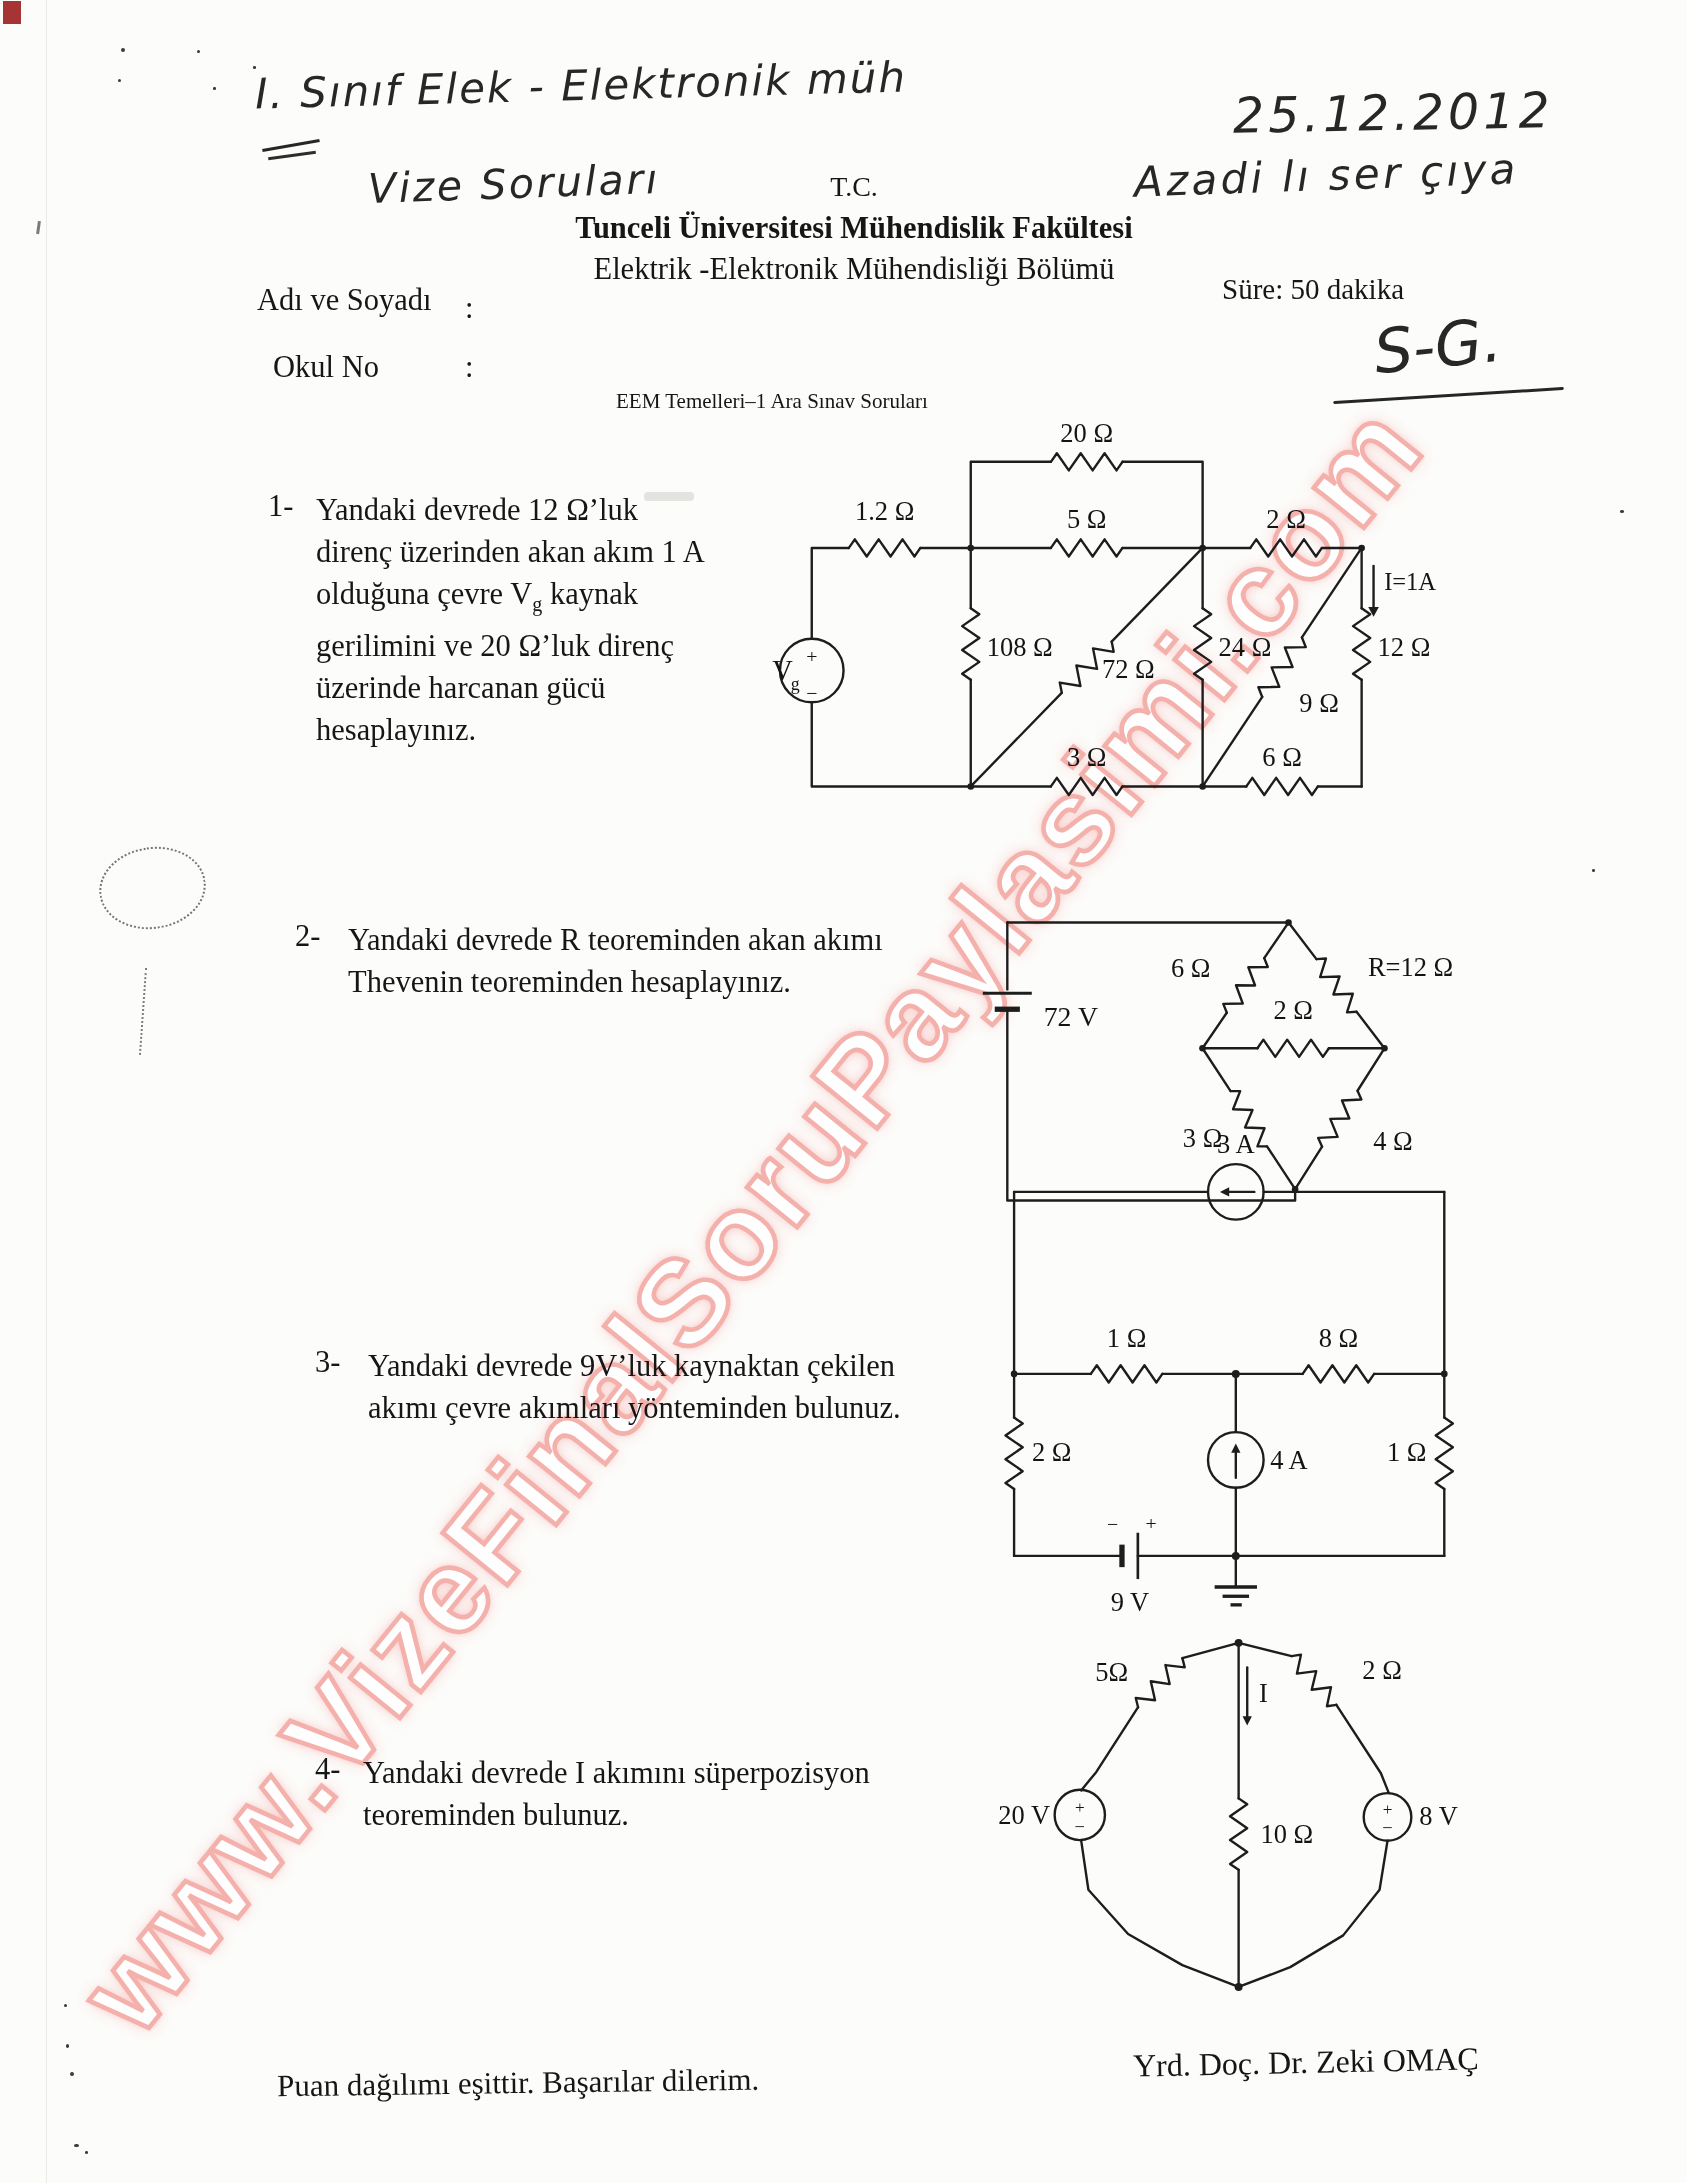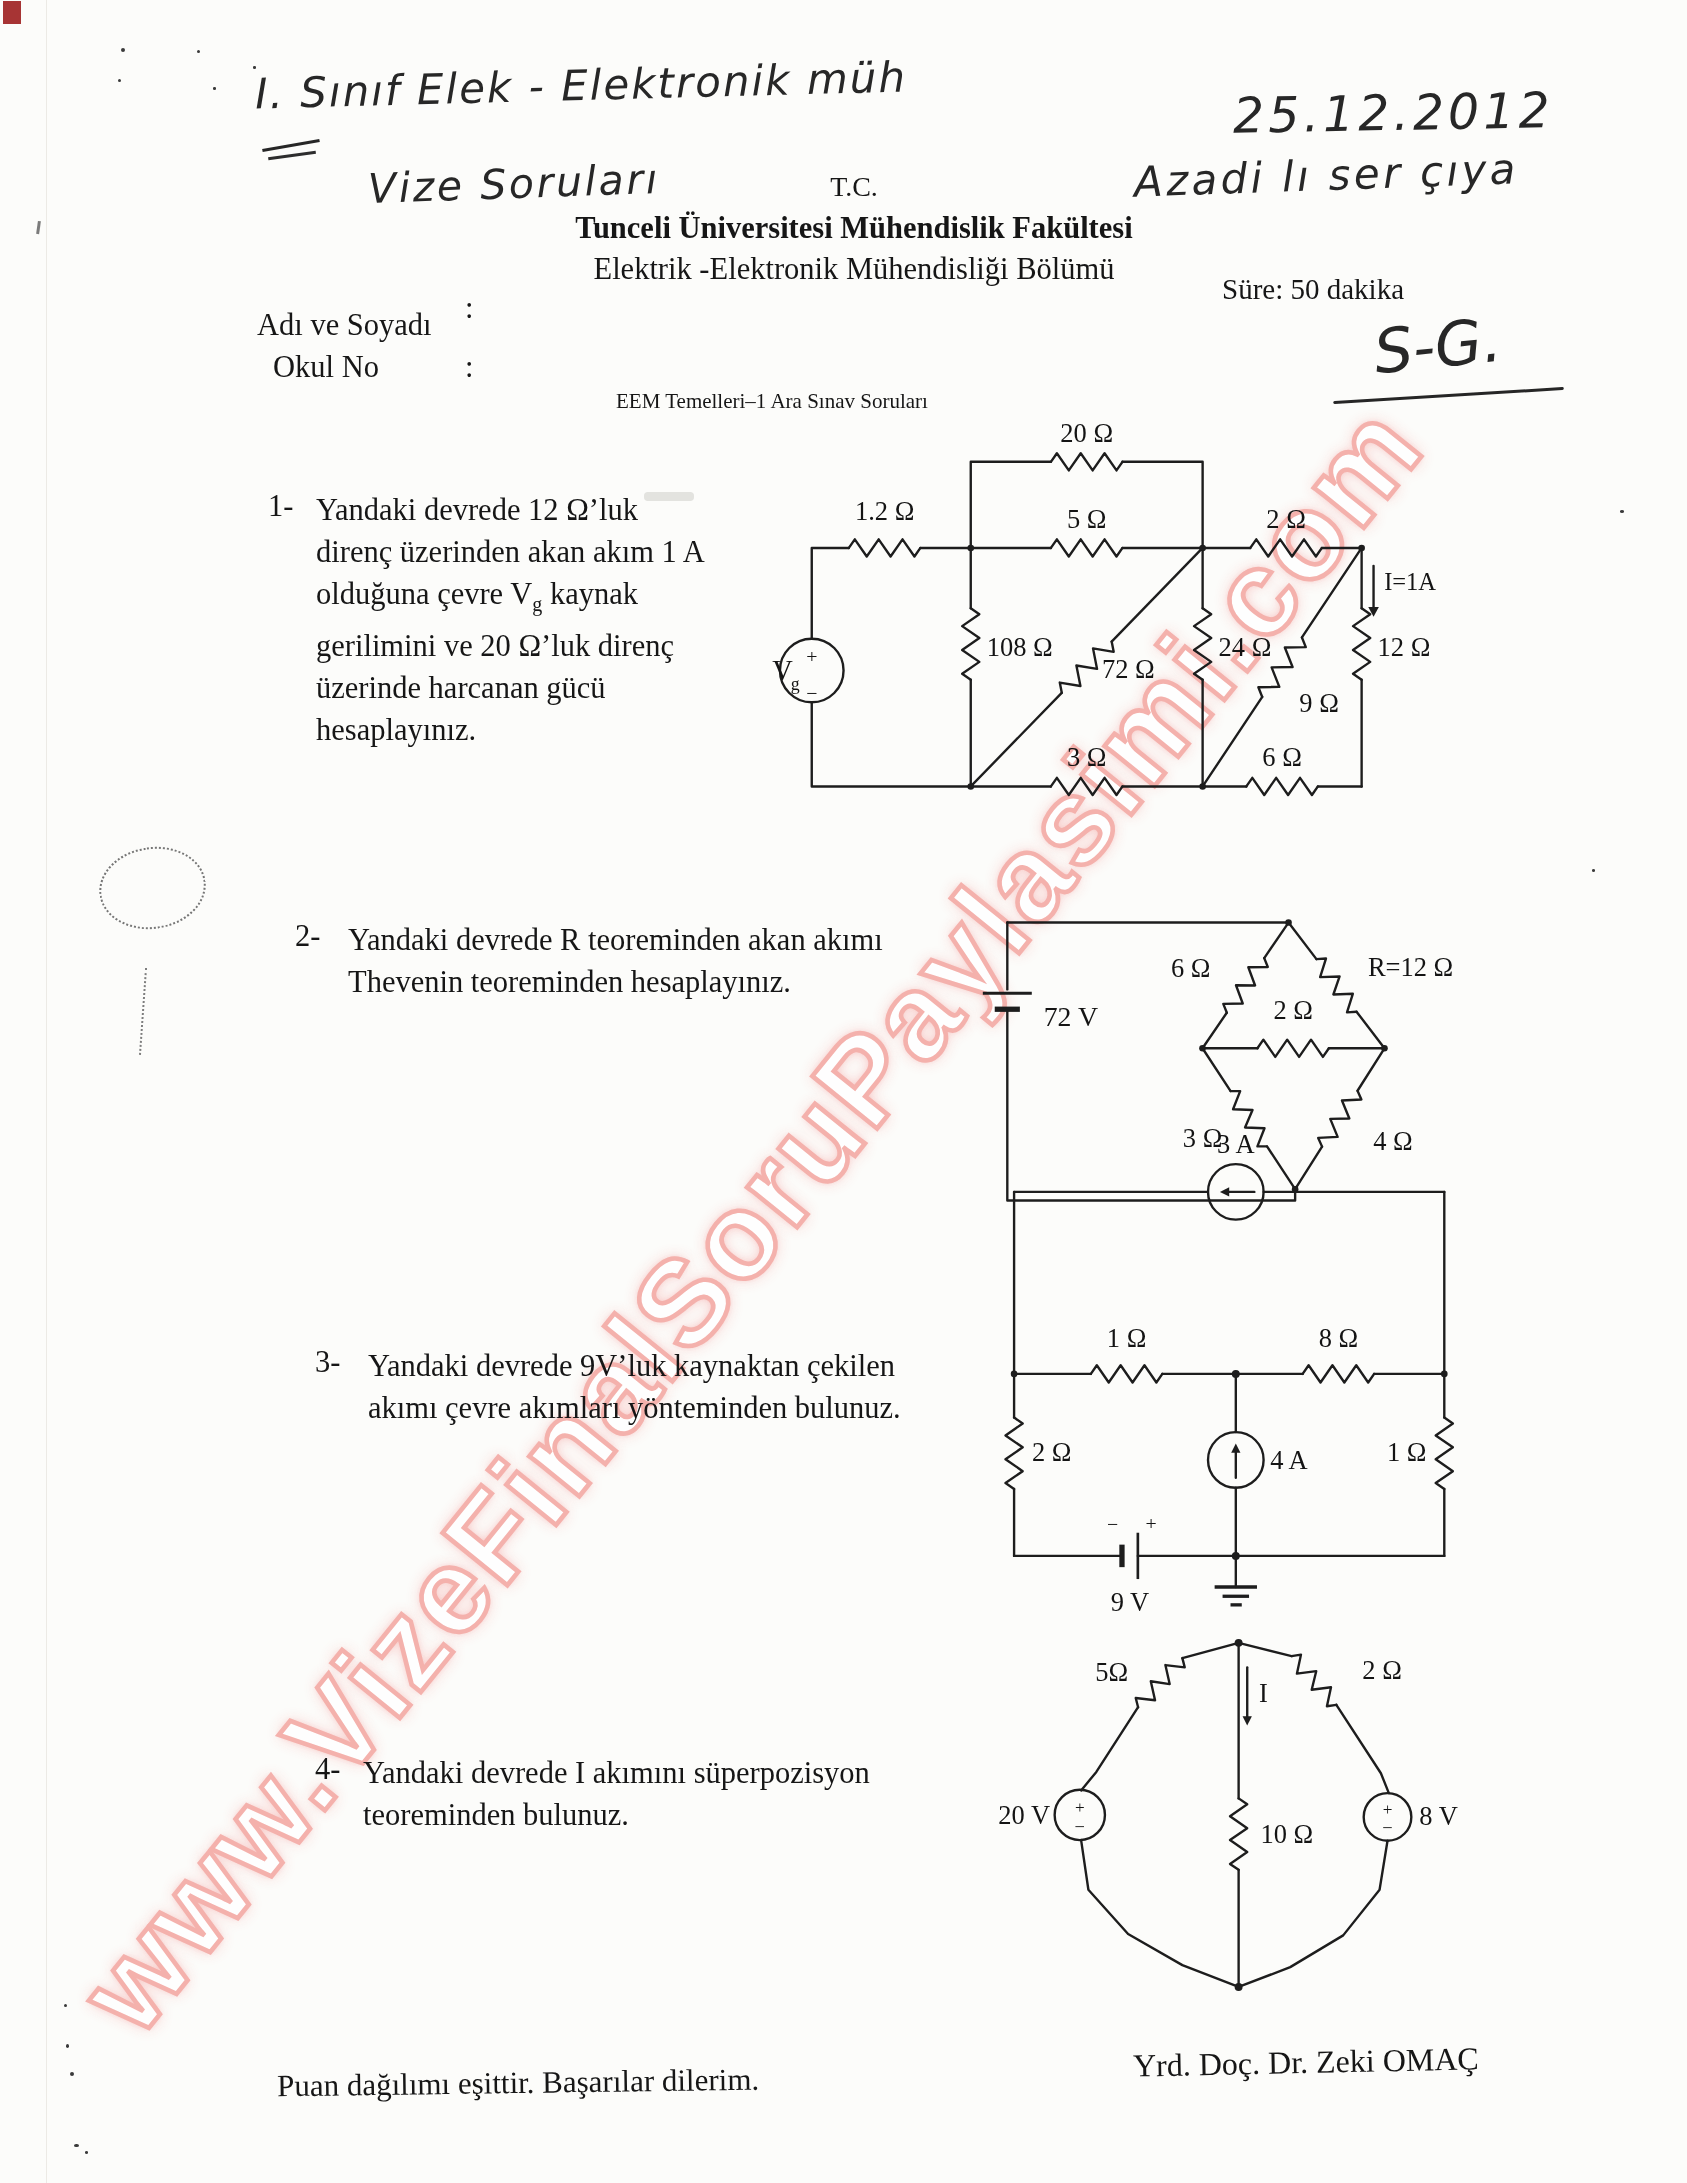--- a/index.html
+++ b/index.html
@@ -44,21 +44,21 @@
     <div class="abs" style="left:268px;top:154px;width:48px;height:2.6px;background:#2d2d2d;transform:rotate(-8deg);"></div>
     <div class="hw abs" style="left:368px;top:160px;font-size:41px;transform:rotate(-2deg);letter-spacing:2.6px;">Vize Soruları</div>
     <div class="hw abs" style="left:1233px;top:85px;font-size:49px;transform:rotate(-1deg);letter-spacing:4px;">25.12.2012</div>
     <div class="hw abs" style="left:1134px;top:151px;font-size:42px;transform:rotate(-2deg);letter-spacing:3.3px;">Azadi lı ser çıya</div>
 
     <div class="pr abs" style="left:556px;top:171px;width:596px;text-align:center;font-size:28px;">T.C.</div>
     <div class="pr abs" style="left:556px;top:211px;width:596px;text-align:center;font-size:30.5px;font-weight:bold;">Tunceli Üniversitesi Mühendislik Fakültesi</div>
     <div class="pr abs" style="left:556px;top:252px;width:596px;text-align:center;font-size:30.5px;">Elektrik -Elektronik Mühendisliği Bölümü</div>
     <div class="pr abs" style="left:1222px;top:273px;font-size:29px;">Süre: 50 dakika</div>
 
-    <div class="pr abs" style="left:257px;top:308px;font-size:30.5px;">Adı ve Soyadı</div>
+    <div class="pr abs" style="left:257px;top:283px;font-size:30.5px;">Adı ve Soyadı</div>
     <div class="pr abs" style="left:465px;top:291px;font-size:30.5px;">:</div>
     <div class="pr abs" style="left:257px;top:350px;font-size:30.5px;margin-left:16px;">Okul No</div>
     <div class="pr abs" style="left:465px;top:350px;font-size:30.5px;">:</div>
 
     <div class="hw abs" style="left:1374px;top:310px;font-size:61px;transform:rotate(-6deg);">S-G.</div>
     <div class="abs" style="left:1333px;top:394px;width:231px;height:2.6px;background:#262626;transform:rotate(-3.5deg);border-radius:2px;"></div>
 
     <div class="pr abs" style="left:616px;top:389px;width:517px;text-align:left;font-size:21px;">EEM Temelleri–1 Ara Sınav Soruları</div>
 
     <div class="abs pr" style="left:268px;top:489px;width:477px;">

